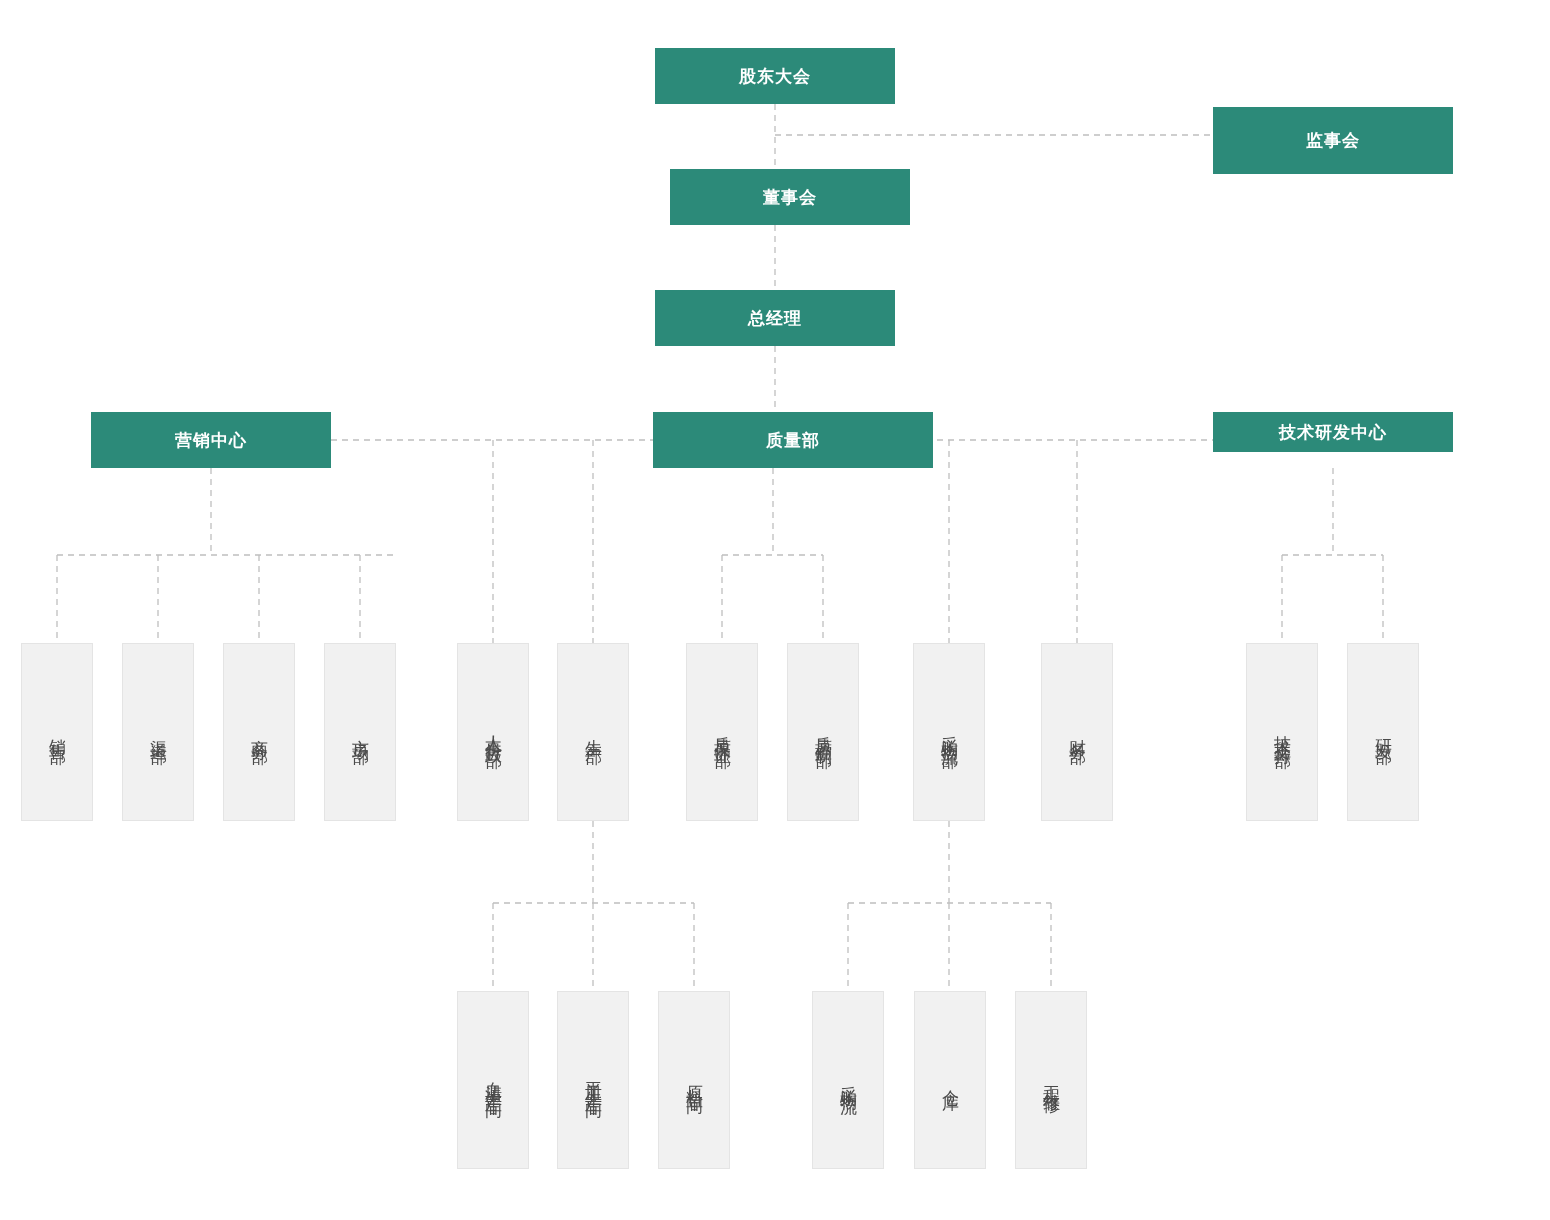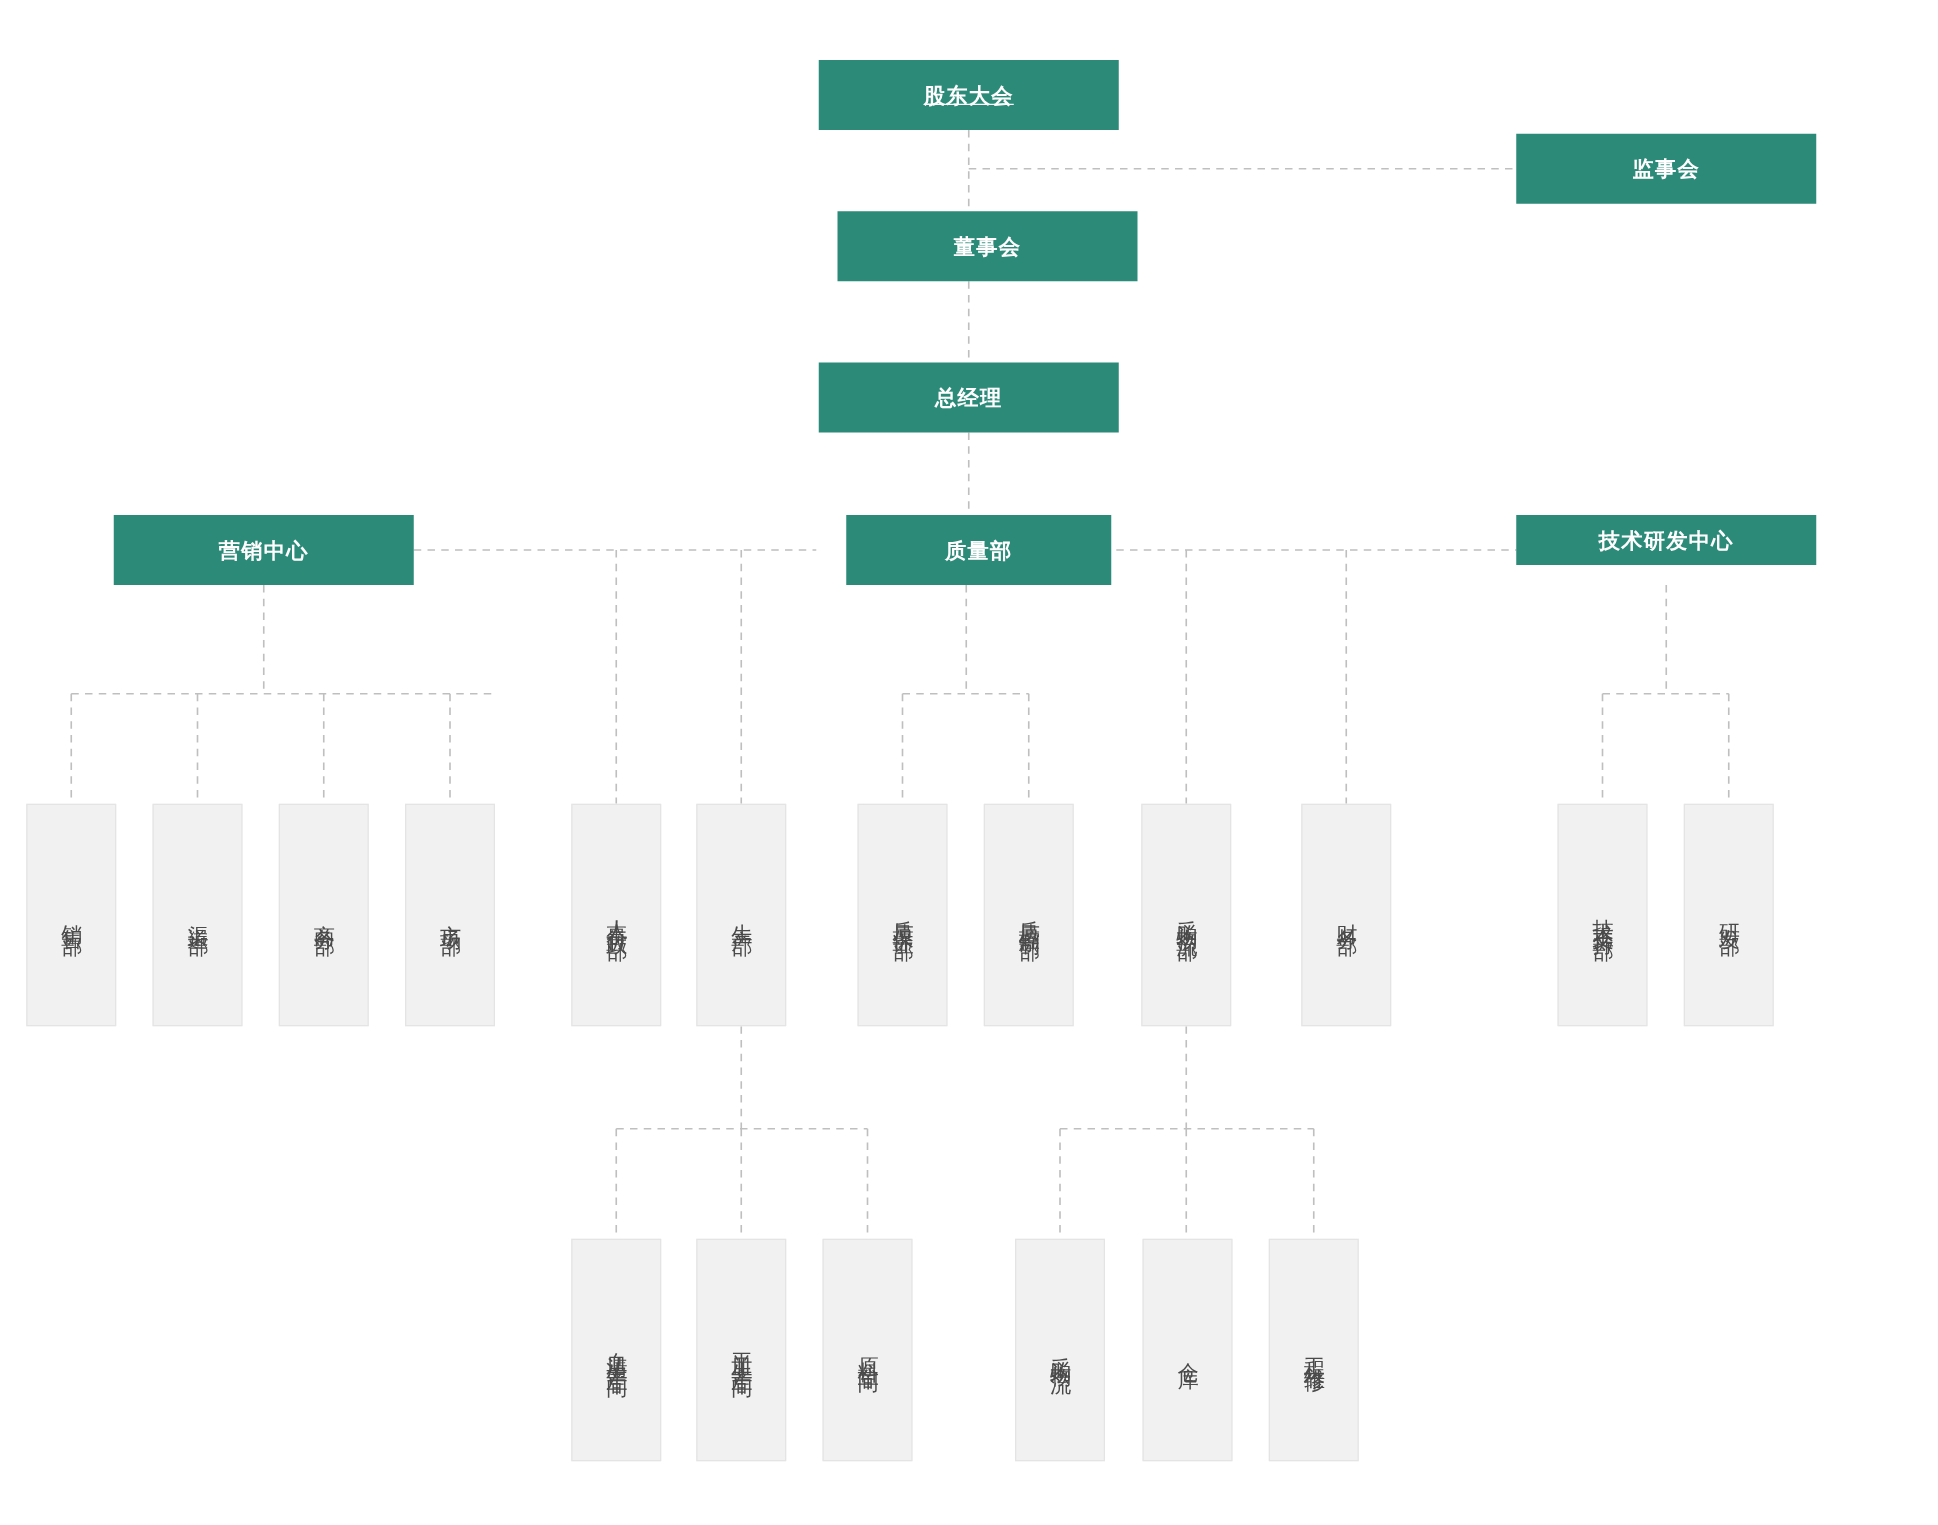--- a/index.html
+++ b/index.html
@@ -95,36 +95,36 @@
         <path d="M593,903 L593,991"></path>
         <path d="M694,903 L694,991"></path>
         <path d="M949,821 L949,903"></path>
         <path d="M848,903 L1051,903"></path>
         <path d="M848,903 L848,991"></path>
         <path d="M949,903 L949,991"></path>
         <path d="M1051,903 L1051,991"></path>
       </g>
   </svg>
 
-  <div class="node exec" style="left: 655px; top: 48px; width: 240px; height: 56px; text-decoration: underline;">
+  <div class="node exec" style="left: 655px; top: 48px; width: 240px; height: 56px;">
     <span class="htext">股东大会</span>
   </div>
-  <div class="node exec" style="left: 1213px; top: 107px; width: 240px; height: 56px;">
+  <div class="node exec" style="left: 1213px; top: 107px; width: 240px; height: 67px;">
     <span class="htext">监事会</span>
   </div>
   <div class="node exec" style="left: 670px; top: 169px; width: 240px; height: 56px;">
     <span class="htext">董事会</span>
   </div>
   <div class="node exec" style="left: 91px; top: 412px; width: 240px; height: 56px;">
     <span class="htext">营销中心</span>
   </div>
   <div class="node exec" style="left: 655px; top: 290px; width: 240px; height: 56px;">
     <span class="htext">总经理</span>
   </div>
-  <div class="node exec" style="left: 653px; top: 412px; width: 212px; height: 56px; margin-left: 24px;">
+  <div class="node exec" style="left: 653px; top: 412px; width: 280px; height: 56px;">
     <span class="htext">质量部</span>
   </div>
   <div class="node exec" style="left: 1213px; top: 412px; width: 240px; height: 40px;">
     <span class="htext">技术研发中心</span>
   </div>
 
   <div class="node dept" style="left: 21px; top: 643px; width: 72px; height: 178px;">
     <span class="vtext">销售部</span>
   </div>
   <div class="node dept" style="left: 122px; top: 643px; width: 72px; height: 178px;">

